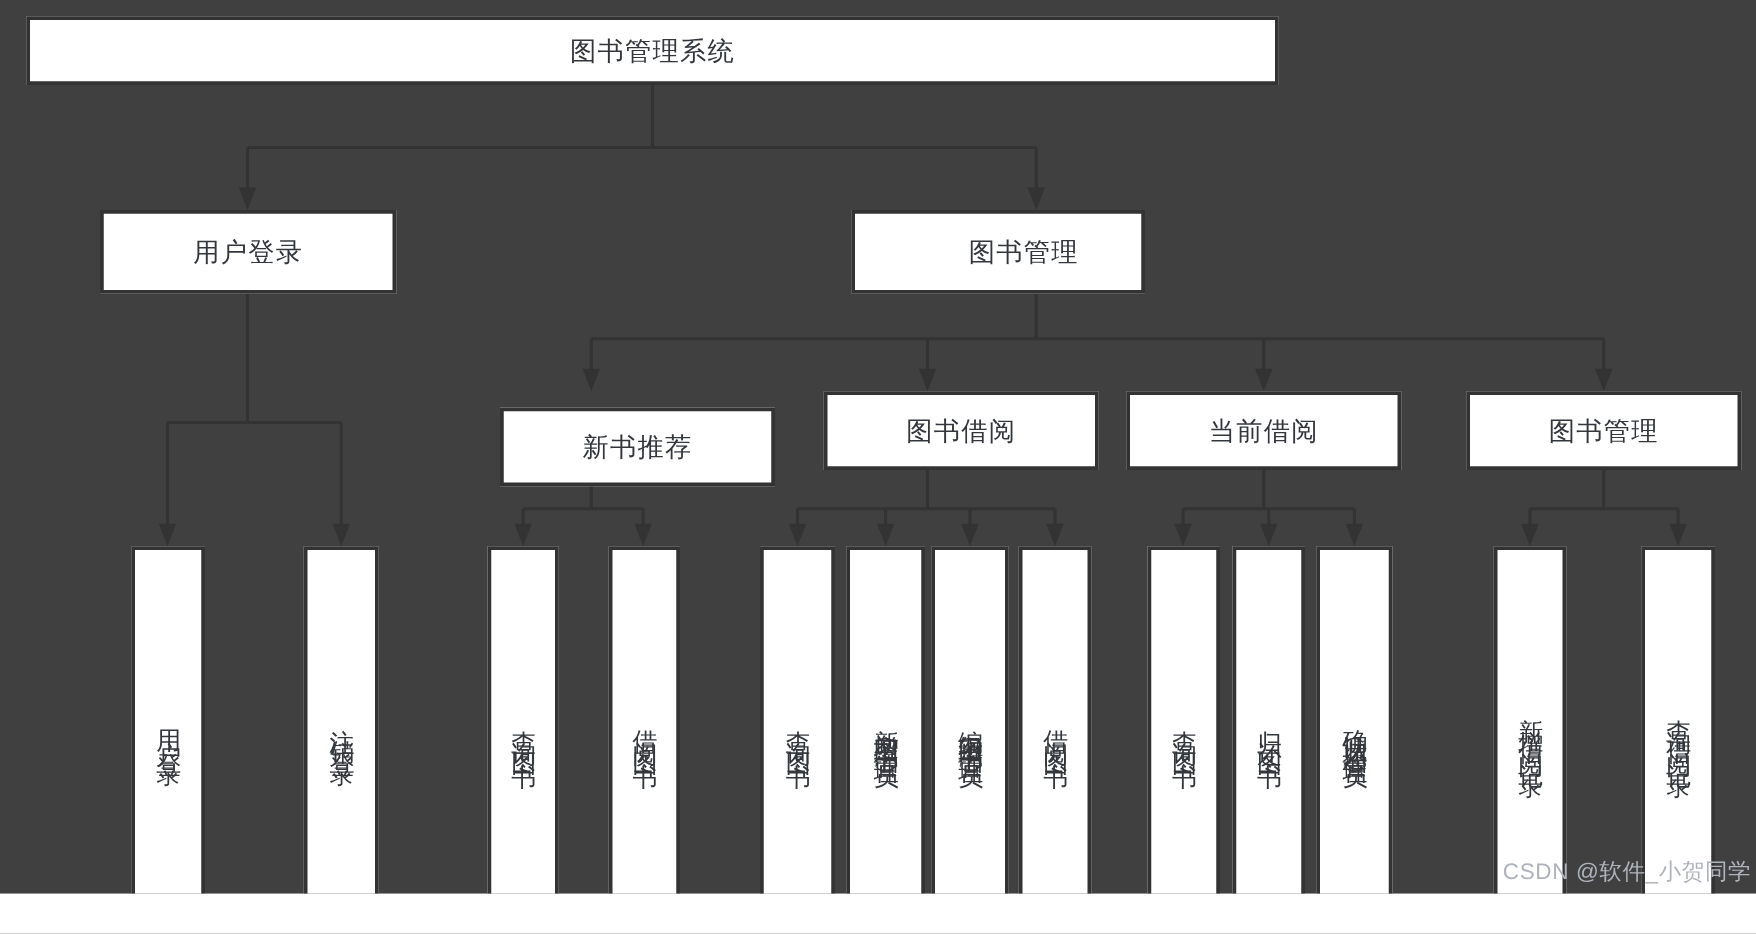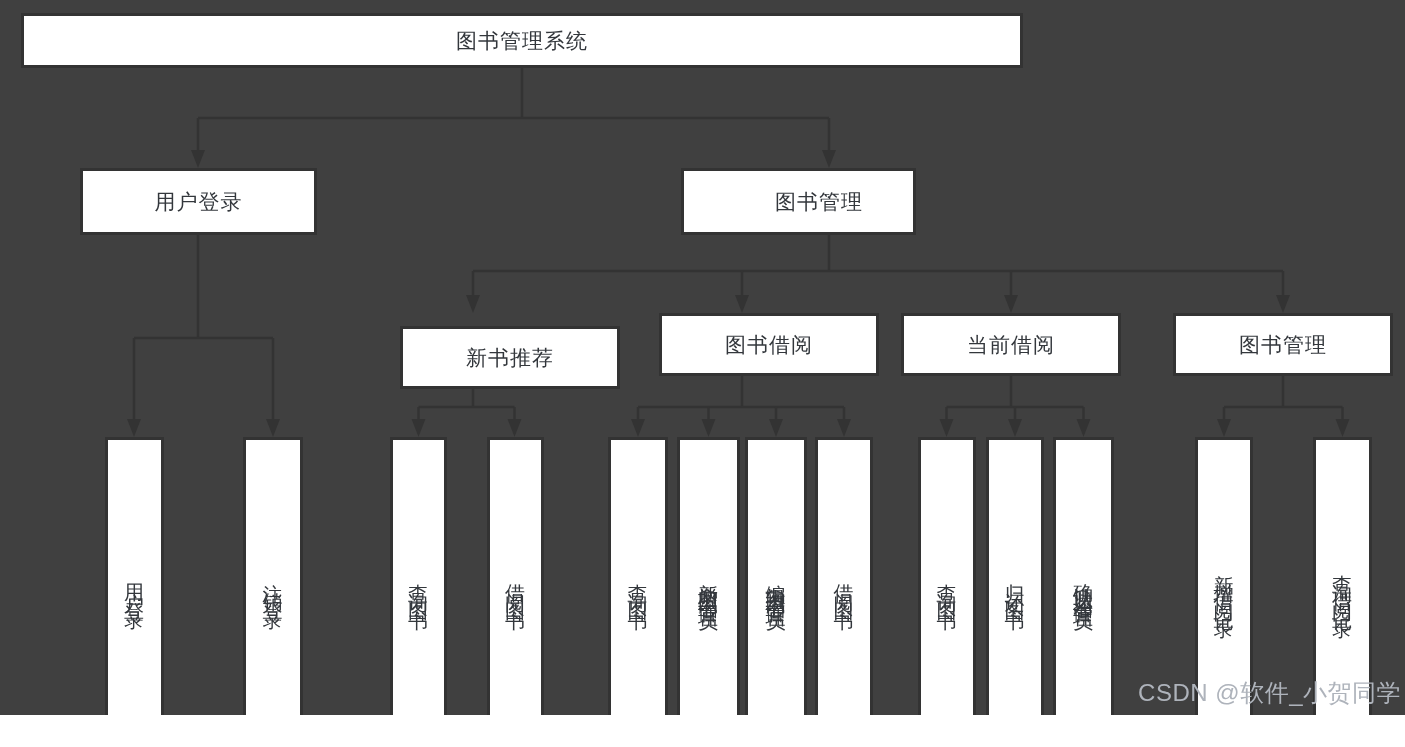--- a/index.html
+++ b/index.html
@@ -48,21 +48,21 @@
   }
   .leaf.long .vtext {
     letter-spacing: 4px;
     font-size: 20px;
   }
   .watermark {
     position: absolute;
     right: 4px;
     bottom: 6px;
     color: #aeb3bb;
-    font-size: 24px;
+    font-size: 18px;
     letter-spacing: 0.5px;
   }
 </style>
 </head>
 <body>
 
 <div class="canvas">
 
   <svg class="connector-layer" viewBox="0 0 1405 747" xmlns="http://www.w3.org/2000/svg">
     <g stroke="#333333" stroke-width="2.5" fill="none">

